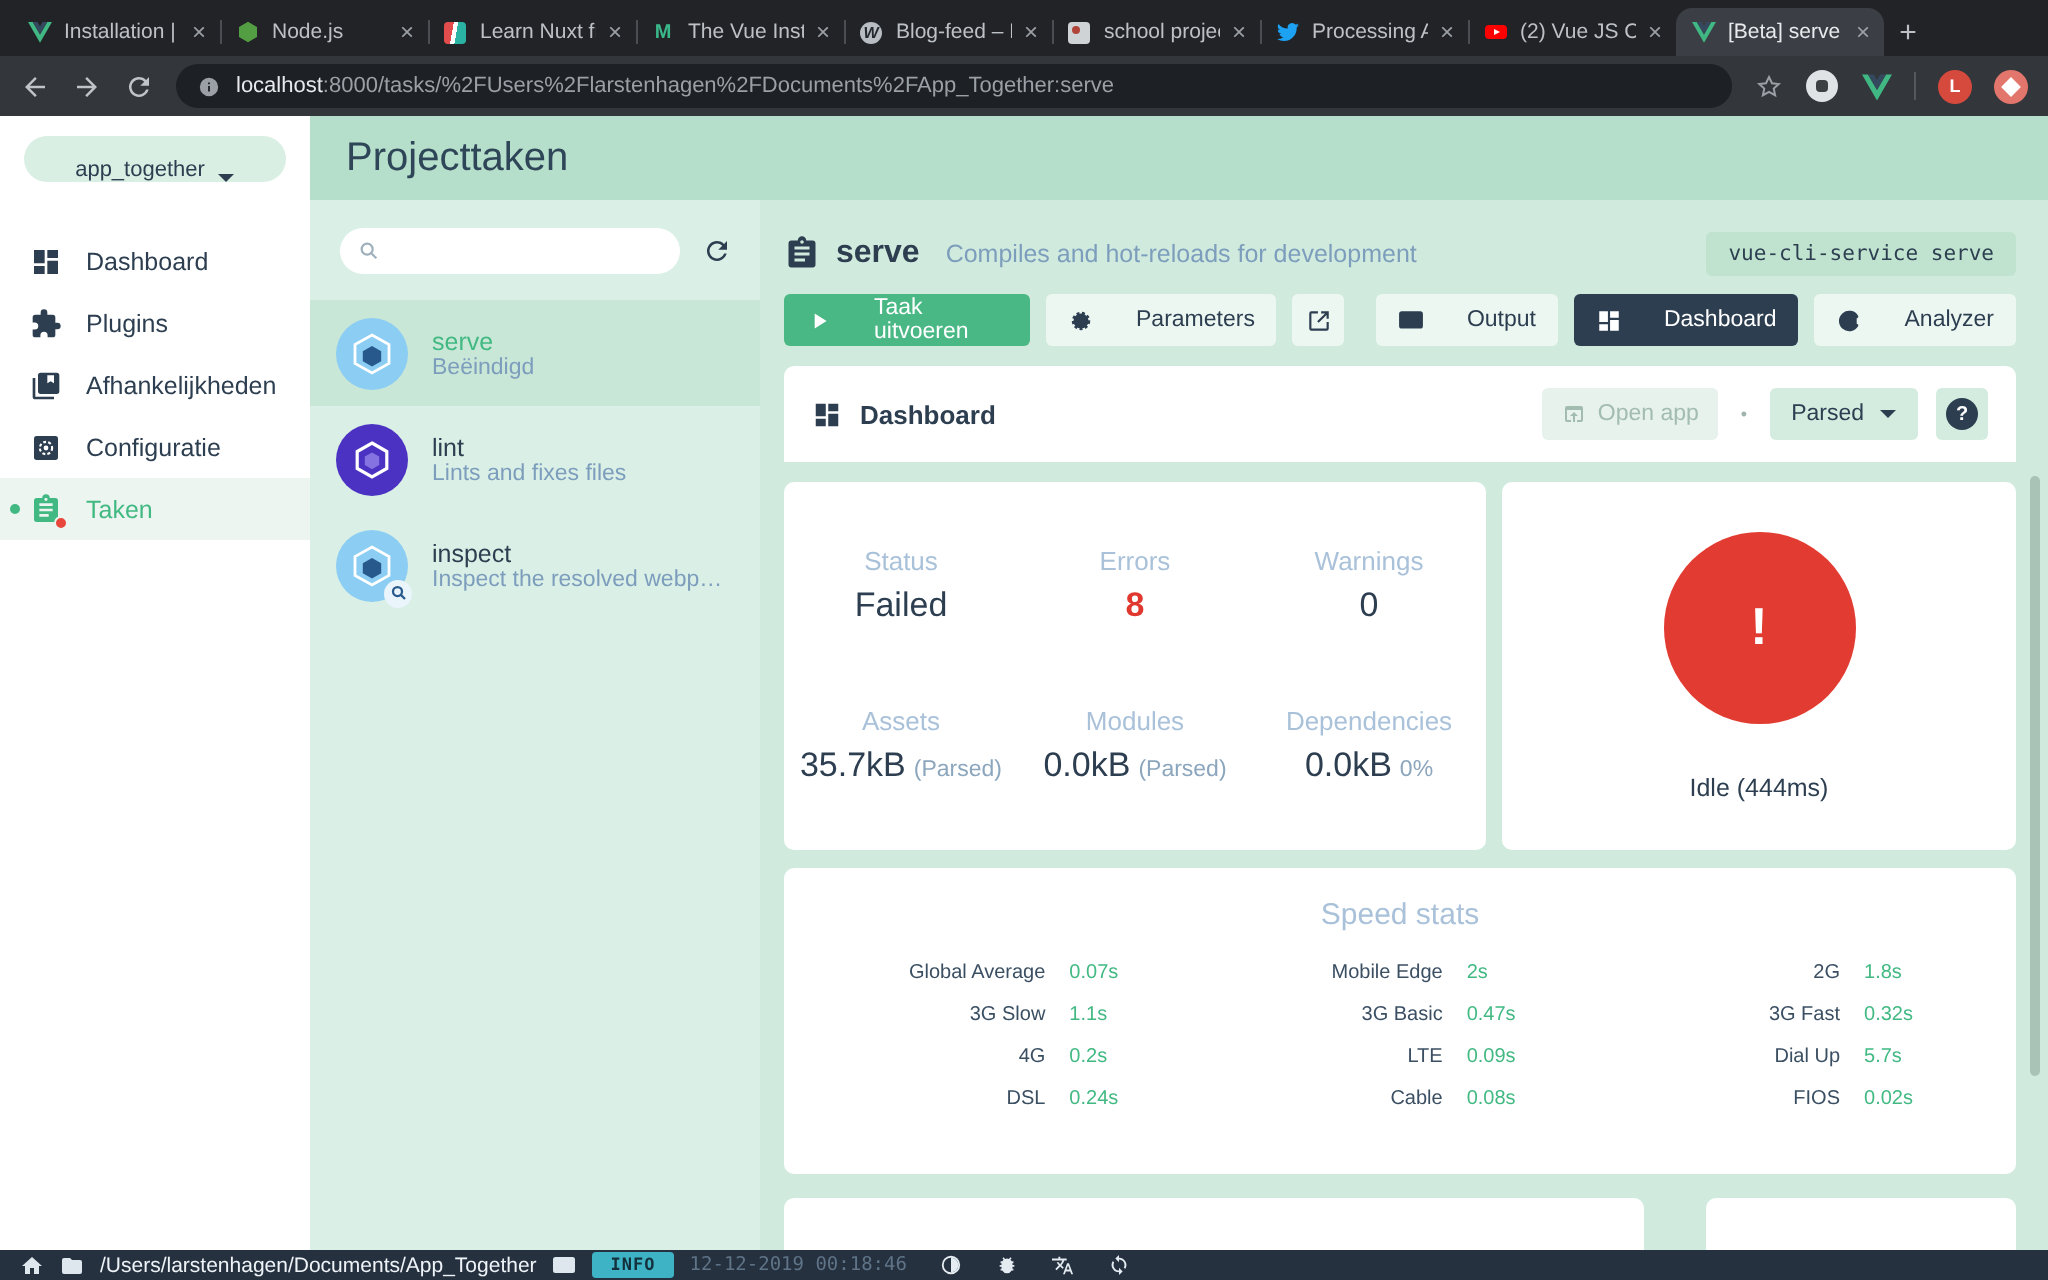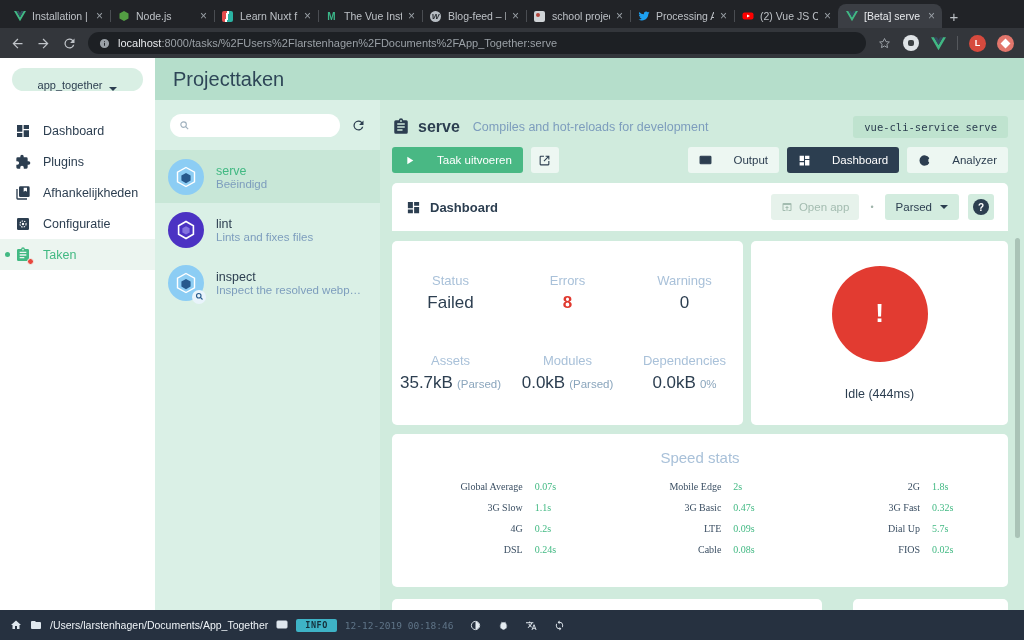--- a/index.html
+++ b/index.html
@@ -114,32 +114,32 @@
   .stat-value{font-size:17px;color:#2c3e50}
   .stat-value .red{color:#e0382e;font-weight:bold}
   .stat-suffix{font-size:11.5px;color:#8ba6bd;margin-left:4px}
   .idle-card{flex:1;height:184px;background:#fff;border-radius:5px;display:flex;flex-direction:column;align-items:center;justify-content:center}
   .big-circle{width:96px;height:96px;border-radius:50%;background:#e23b31;display:flex;align-items:center;justify-content:center;color:#fff;font-size:26px;font-weight:bold}
   .idle-caption{margin-top:25px;font-size:12.5px;color:#2c3e50}
 
   .speed-card{margin-top:9px;height:153px;background:#fff;border-radius:5px;padding:15px 22px 0;flex:none}
   .speed-title{text-align:center;font-size:15px;color:#a9c1d9;margin-bottom:15px}
   .speed-cols{display:flex;gap:24px}
-  .speed-col{flex:1;display:grid;grid-template-columns:1fr 54px;column-gap:12px;row-gap:10px;align-content:start;font-family:Liberation Serif, serif;font-size:10px}
+  .speed-col{flex:1;display:grid;grid-template-columns:1fr 54px;column-gap:12px;row-gap:10px;align-content:start;font-family:Liberation Sans, sans-serif;font-size:10px}
   .sl{text-align:right;color:#3b4f63;white-space:nowrap}
   .sv{color:#42b983;white-space:nowrap}
 
   .partial-row{margin-top:12px;display:flex;flex:none}
   .partial-a{width:434px;height:40px;background:#fff;border-radius:5px}
   .partial-b{margin-left:31px;width:157px;height:40px;background:#fff;border-radius:5px}
 
   .scroll-thumb{position:absolute;right:4px;top:180px;width:5px;height:300px;background:#a0b9ae;border-radius:3px;opacity:.8}
 
   
-  .statusbar{height:30px;background:#263140;display:flex;align-items:center;padding:0 10px;gap:8px;flex:none}
+  .statusbar{height:15px;background:#263140;display:flex;align-items:center;padding:0 10px;gap:8px;flex:none}
   .sb-ic{width:12px;height:12px;fill:#dfe7ee;flex:none}
   .sb-path{font-size:10.5px;color:#eef3f7;white-space:nowrap}
   .sb-badge{font-family:"DejaVu Sans Mono",monospace;font-size:8.5px;font-weight:bold;color:#14303c;background:#3eb3c6;padding:1.5px 9px;border-radius:2px;letter-spacing:.5px}
   .sb-msg{font-family:"DejaVu Sans Mono",monospace;font-size:9.5px;color:#c9d4dd;white-space:nowrap;overflow:hidden;flex:1;min-width:0}
   .sb-time{font-family:"DejaVu Sans Mono",monospace;font-size:9.5px;color:#5f7487;white-space:nowrap}
   .sb-right-ic{width:11px;height:11px;fill:#e4ebf1;margin-left:9px;flex:none}
 </style>
 </head>
 <body>
 
@@ -381,20 +381,27 @@
             <span class="tv-cmd">vue-cli-service serve</span>
           </div>
 
           <div class="tv-actions">
             <div class="btn primary">
               <svg viewBox="0 0 24 24">
                   <path d="M8,5l11,7L8,19Z"></path>
                 </svg>
               <span>Taak uitvoeren</span>
             </div>
+            <div class="btn">
+              <svg viewBox="0 0 24 24" fill="none" stroke="currentColor">
+                  <circle cx="12" cy="12" r="7" stroke-width="3" stroke-dasharray="2.6 2.2"></circle>
+                  <circle cx="12" cy="12" r="3.2" stroke-width="2"></circle>
+                </svg>
+              <span>Parameters</span>
+            </div>
             <div class="btn icon-only">
               <svg viewBox="0 0 24 24">
                   <path d="M14,3h7v7h-2V6.4l-7.3,7.3-1.4-1.4L17.6,5H14ZM19,19H5V5h6V3H5A2,2 0 0,0 3,5V19a2,2 0 0,0 2,2H19a2,2 0 0,0 2,-2V13H19Z"></path>
                 </svg>
             </div>
             <div class="spacer"></div>
             <div class="btn">
               <svg viewBox="0 0 24 24" fill="none" stroke="currentColor" stroke-width="2">
                   <rect x="2" y="4" width="20" height="14" rx="1.5"></rect>
                   <path d="M7,9h10M7,13h6"></path>

